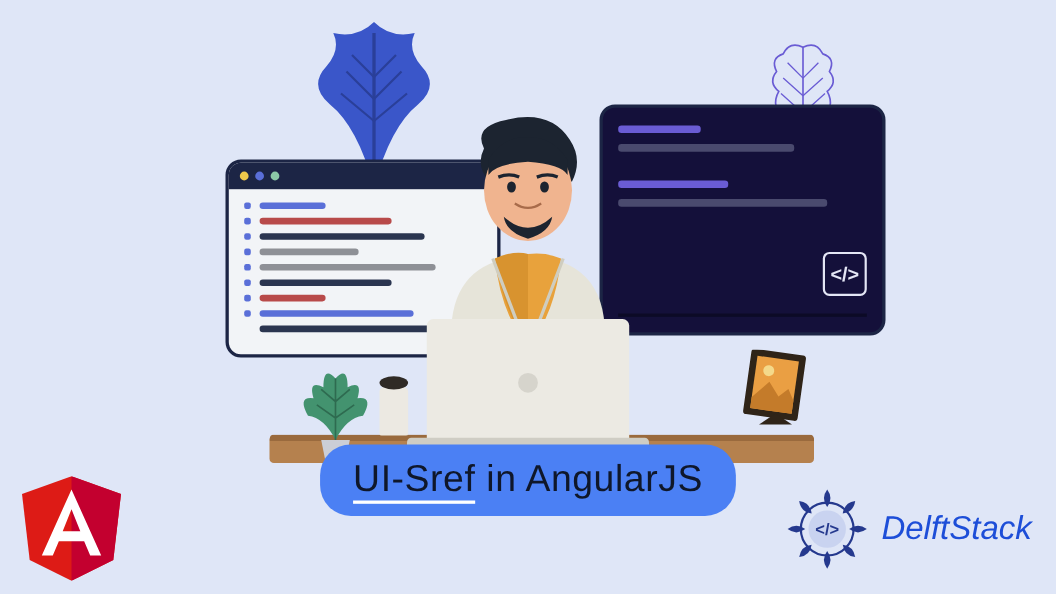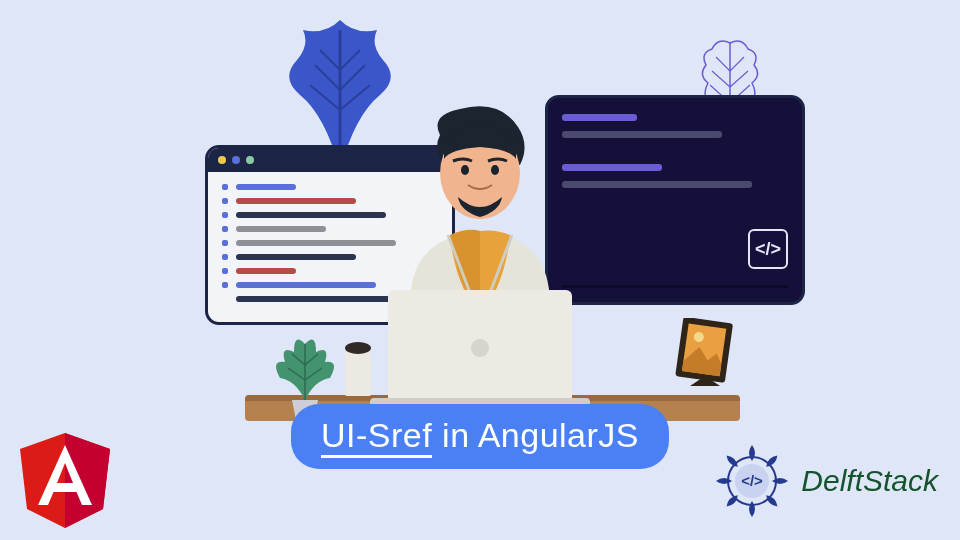--- a/index.html
+++ b/index.html
@@ -155,21 +155,21 @@
     height: 80px;
   }
 
   
   .title-pill {
     position: absolute;
     top: 404px;
     left: 50%;
     transform: translateX(-50%);
     background: #4b80f4;
-    color: #ffffff;
+    color: #0f172a;
     padding: 12px 30px 14px 30px;
     border-radius: 28px;
     font-size: 34px;
     font-weight: 500;
     letter-spacing: 0.5px;
     white-space: nowrap;
   }
   .title-pill .kw {
     border-bottom: 3px solid #fff;
     padding-bottom: 1px;
@@ -191,21 +191,21 @@
     right: 22px;
     display: flex;
     align-items: center;
     gap: 8px;
   }
   .ds-mandala { width: 82px; height: 82px; }
   .ds-text {
     font-size: 30px;
     font-style: italic;
     font-weight: 500;
-    color: #14532d;
+    color: #1d4ed8;
   }
 </style>
 </head>
 <body>
 
 <div class="leaf-blue">
   <svg viewBox="0 0 110 150">
     <path d="M55 150 Q40 95 15 75 Q-5 58 12 40 Q25 25 18 10 Q40 15 55 0 Q70 15 92 10 Q85 25 98 40 Q115 58 95 75 Q70 95 55 150 Z" fill="#3a56c9"></path>
     <path d="M55 150 L55 10" stroke="#2a3f99" stroke-width="3"></path>
     <path d="M55 90 L25 65 M55 70 L30 45 M55 50 L35 30 M55 90 L85 65 M55 70 L80 45 M55 50 L75 30" stroke="#2a3f99" stroke-width="2"></path>

